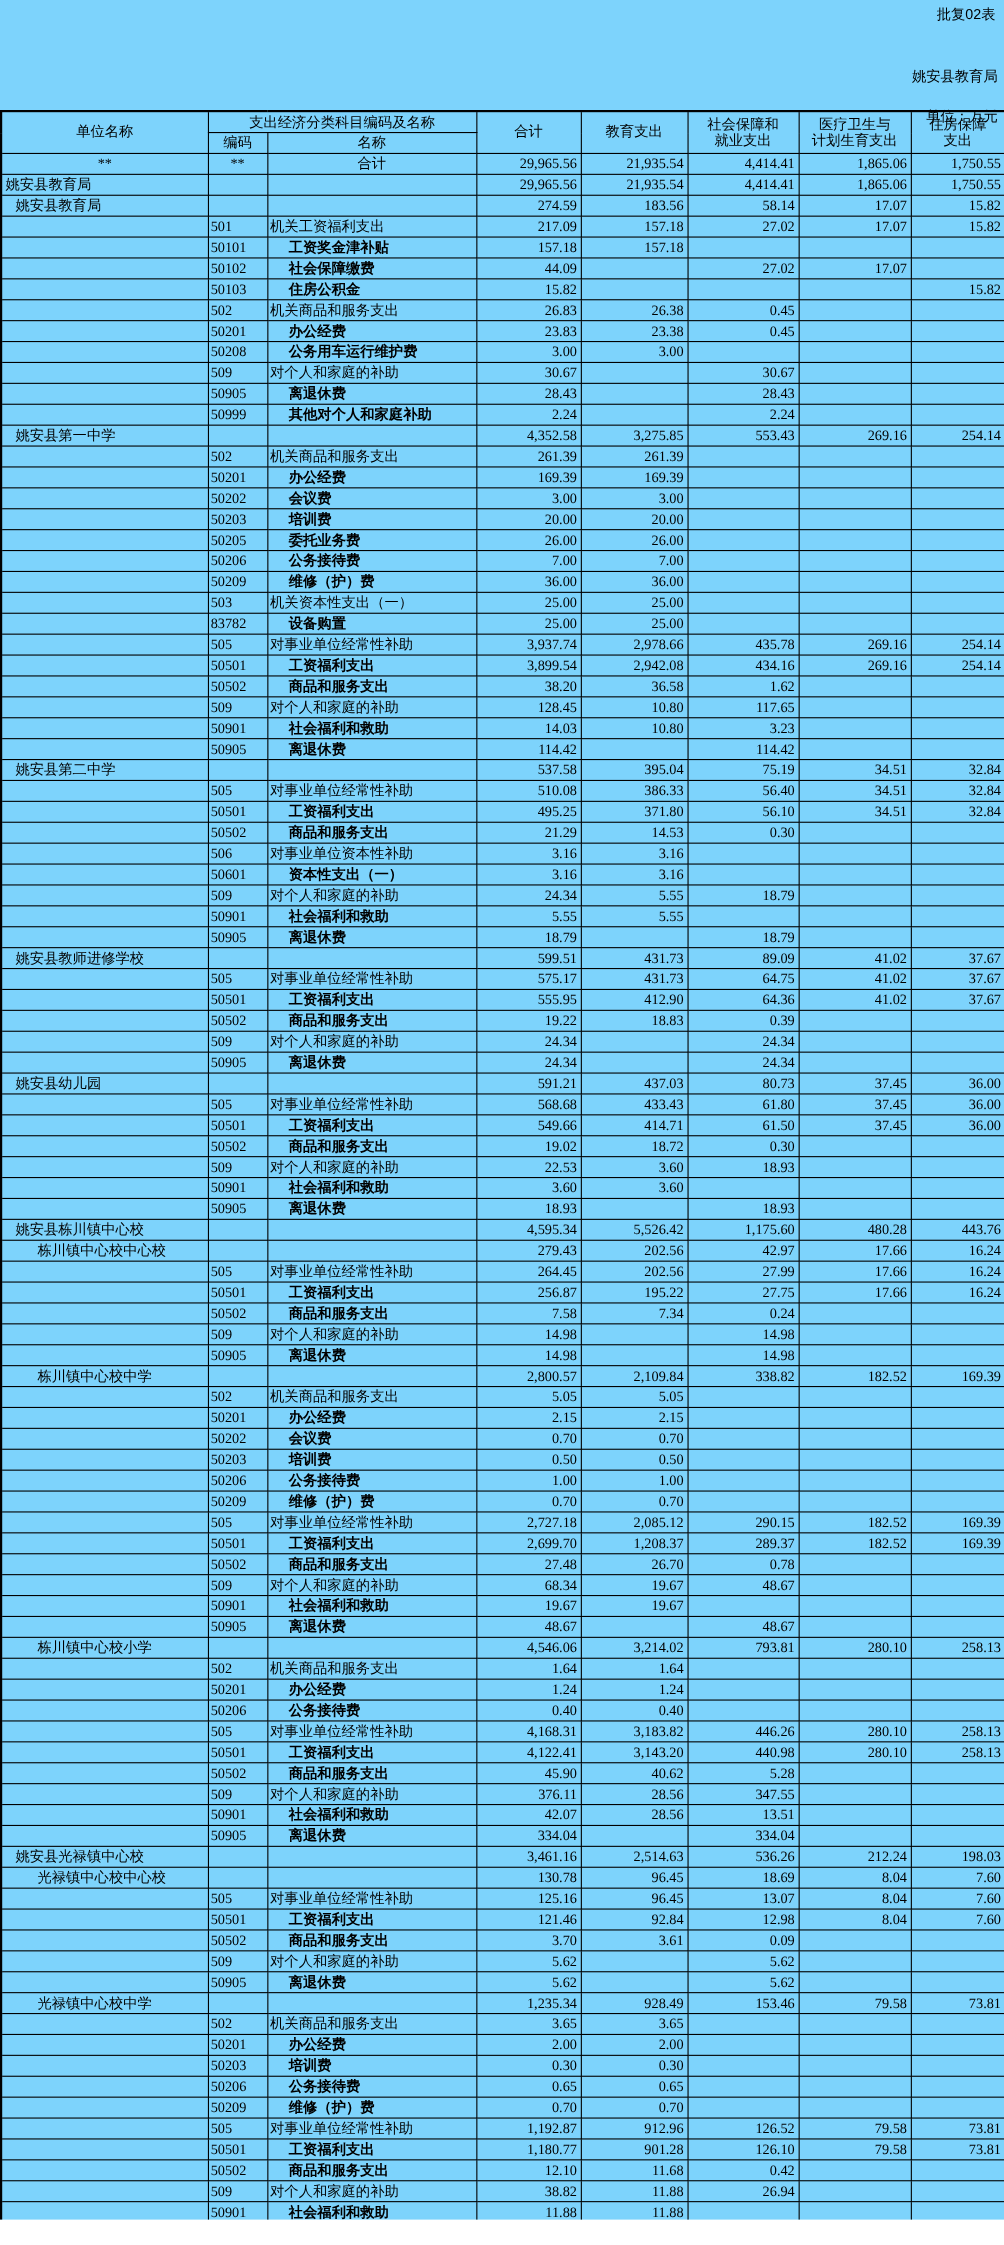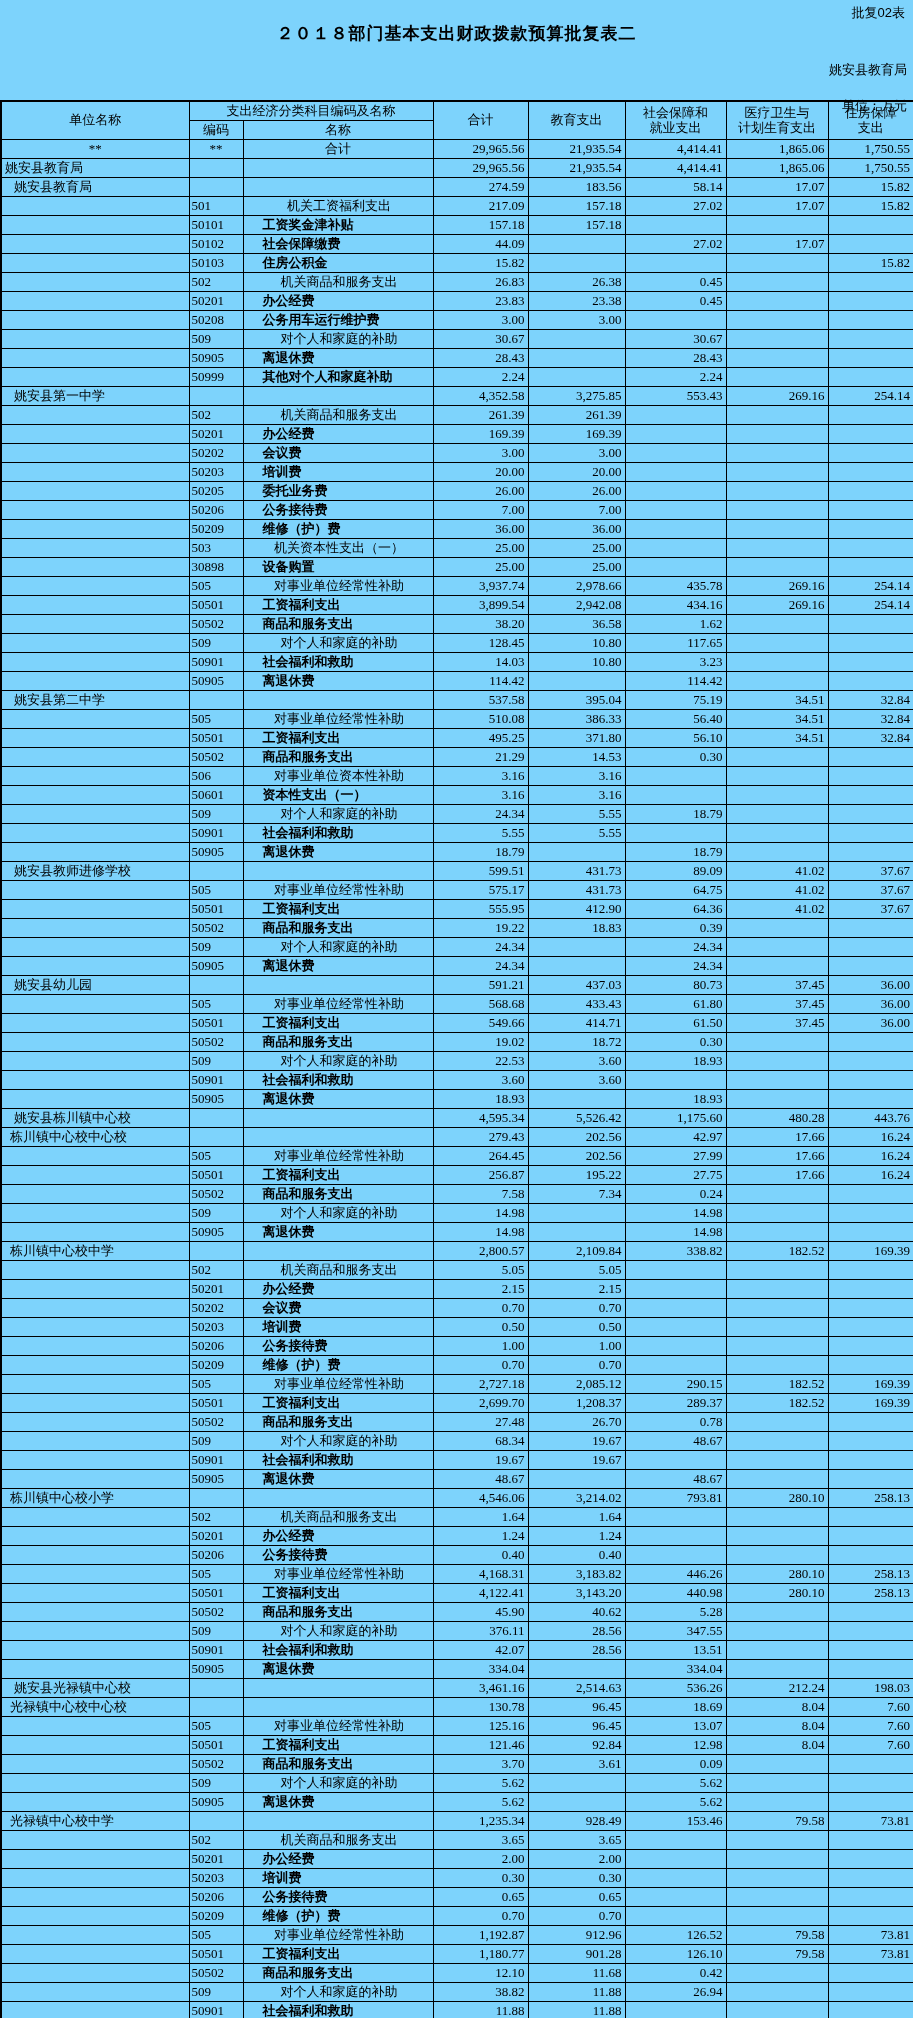--- a/index.html
+++ b/index.html
@@ -18,36 +18,35 @@
                border-collapse:collapse;table-layout:fixed;
                border:2px solid #000;border-bottom:5px double #000;}
   th,td{border:1px solid #000;font-size:13px;font-weight:normal;padding:0;
         overflow:hidden;white-space:nowrap;vertical-align:middle;}
   thead th{text-align:center;height:18px;line-height:1.12;}
   th.pre{white-space:pre-line;}
   tbody td{height:18px;}
   td.c-unit{text-align:left;}
   td.u0{padding-left:3px;}
   td.u1{padding-left:12px;}
-  td.u2{padding-left:8px;margin-left:40px;}
+  td.u2{padding-left:32px;margin-left:40px;}
   td.uc{text-align:center;}
   td.c-code{text-align:left;padding-left:2px;}
   td.cc{text-align:center;padding-left:0;}
   td.c-name{text-align:left;}
-  td.n0{padding-left:2px;text-align:center;}
+  td.n0{padding-left:2px;}
   td.n1{padding-left:19px;font-weight:bold;}
   td.nc{text-align:center;}
   td.c-val{text-align:right;padding-right:3px;}
 </style>
 </head>
 <body>
 
 <div class="page">
   <div class="corner">批复02表</div>
-  <div class="title">２０１８部门基本支出财政拨款预算批复表二</div>
   <div class="info-unit">姚安县教育局</div>
   <div class="info-measure">单位：万元</div>
 
   <table class="budget">
     <colgroup>
       <col style="width:188px">
         <col style="width:54px">
         <col style="width:190px">
       <col style="width:95px">
         <col style="width:97px">
@@ -289,21 +288,21 @@
           <td class="c-code">503</td>
           <td class="c-name n0">机关资本性支出（一）</td>
           <td class="c-val">25.00</td>
           <td class="c-val">25.00</td>
           <td class="c-val"></td>
           <td class="c-val"></td>
           <td class="c-val"></td>
         </tr>
         <tr>
           <td class="c-unit"></td>
-          <td class="c-code">30898</td>
+          <td class="c-code">83782</td>
           <td class="c-name n1">设备购置</td>
           <td class="c-val">25.00</td>
           <td class="c-val">25.00</td>
           <td class="c-val"></td>
           <td class="c-val"></td>
           <td class="c-val"></td>
         </tr>
         <tr>
           <td class="c-unit"></td>
           <td class="c-code">505</td>

